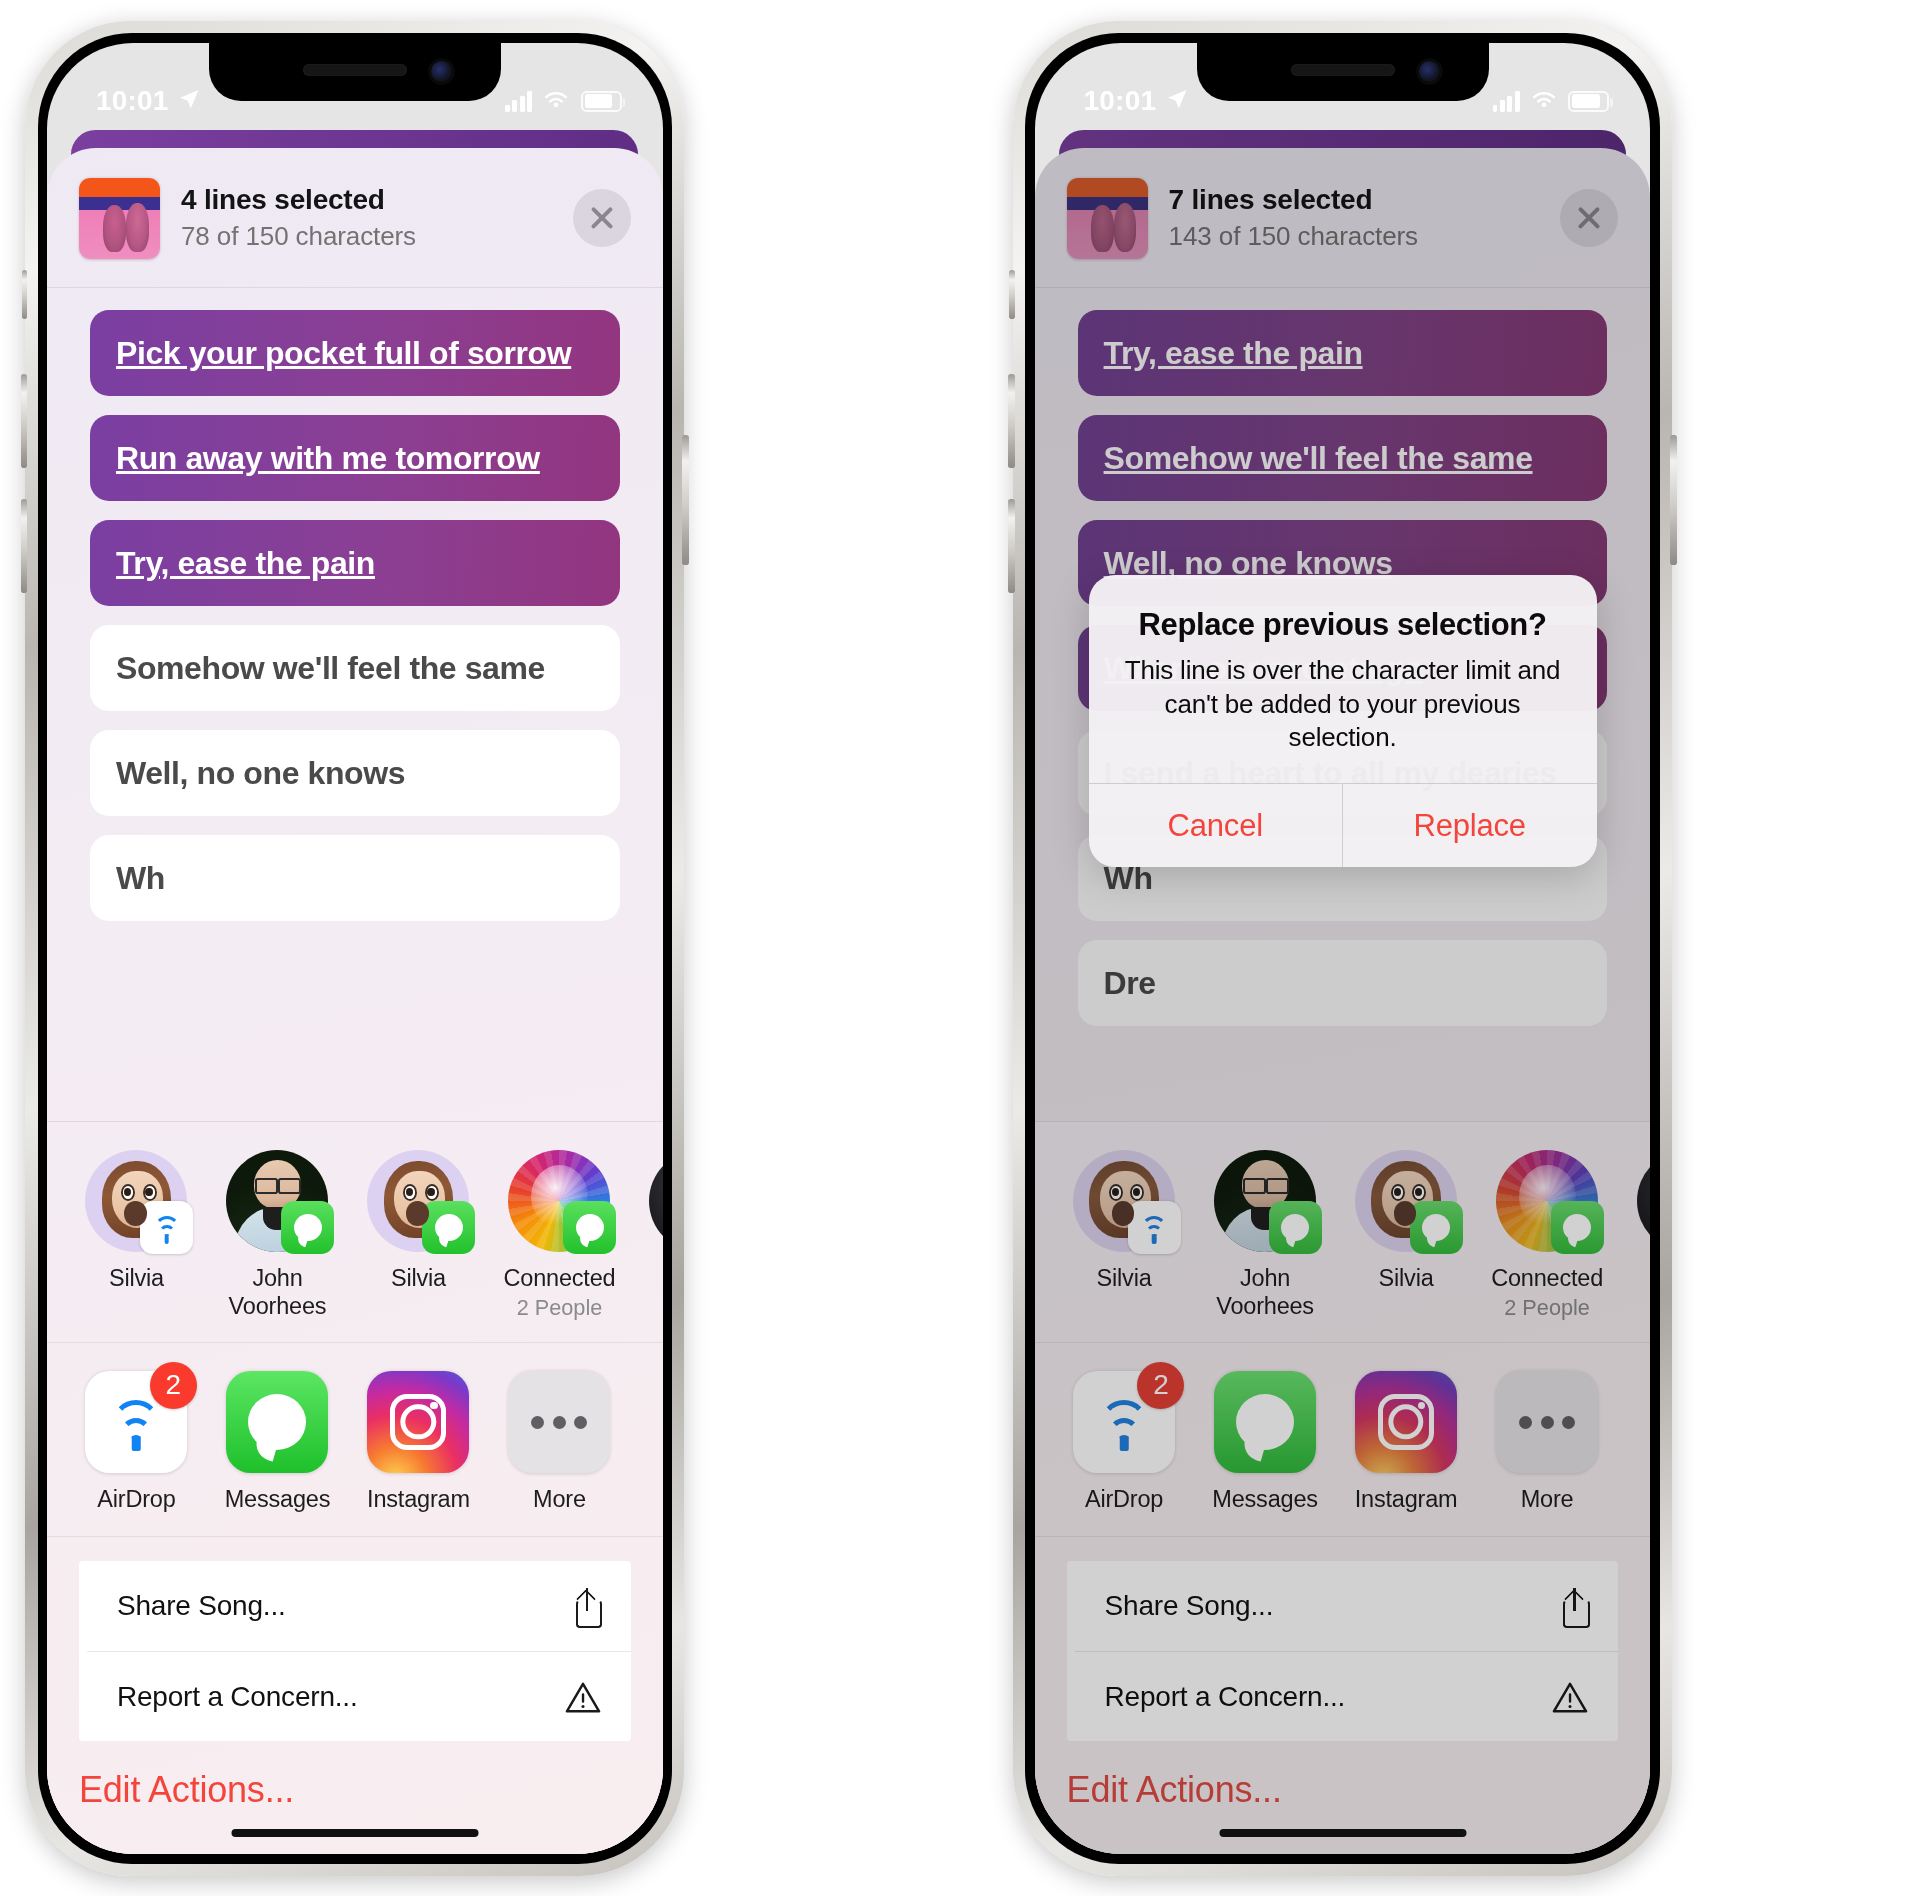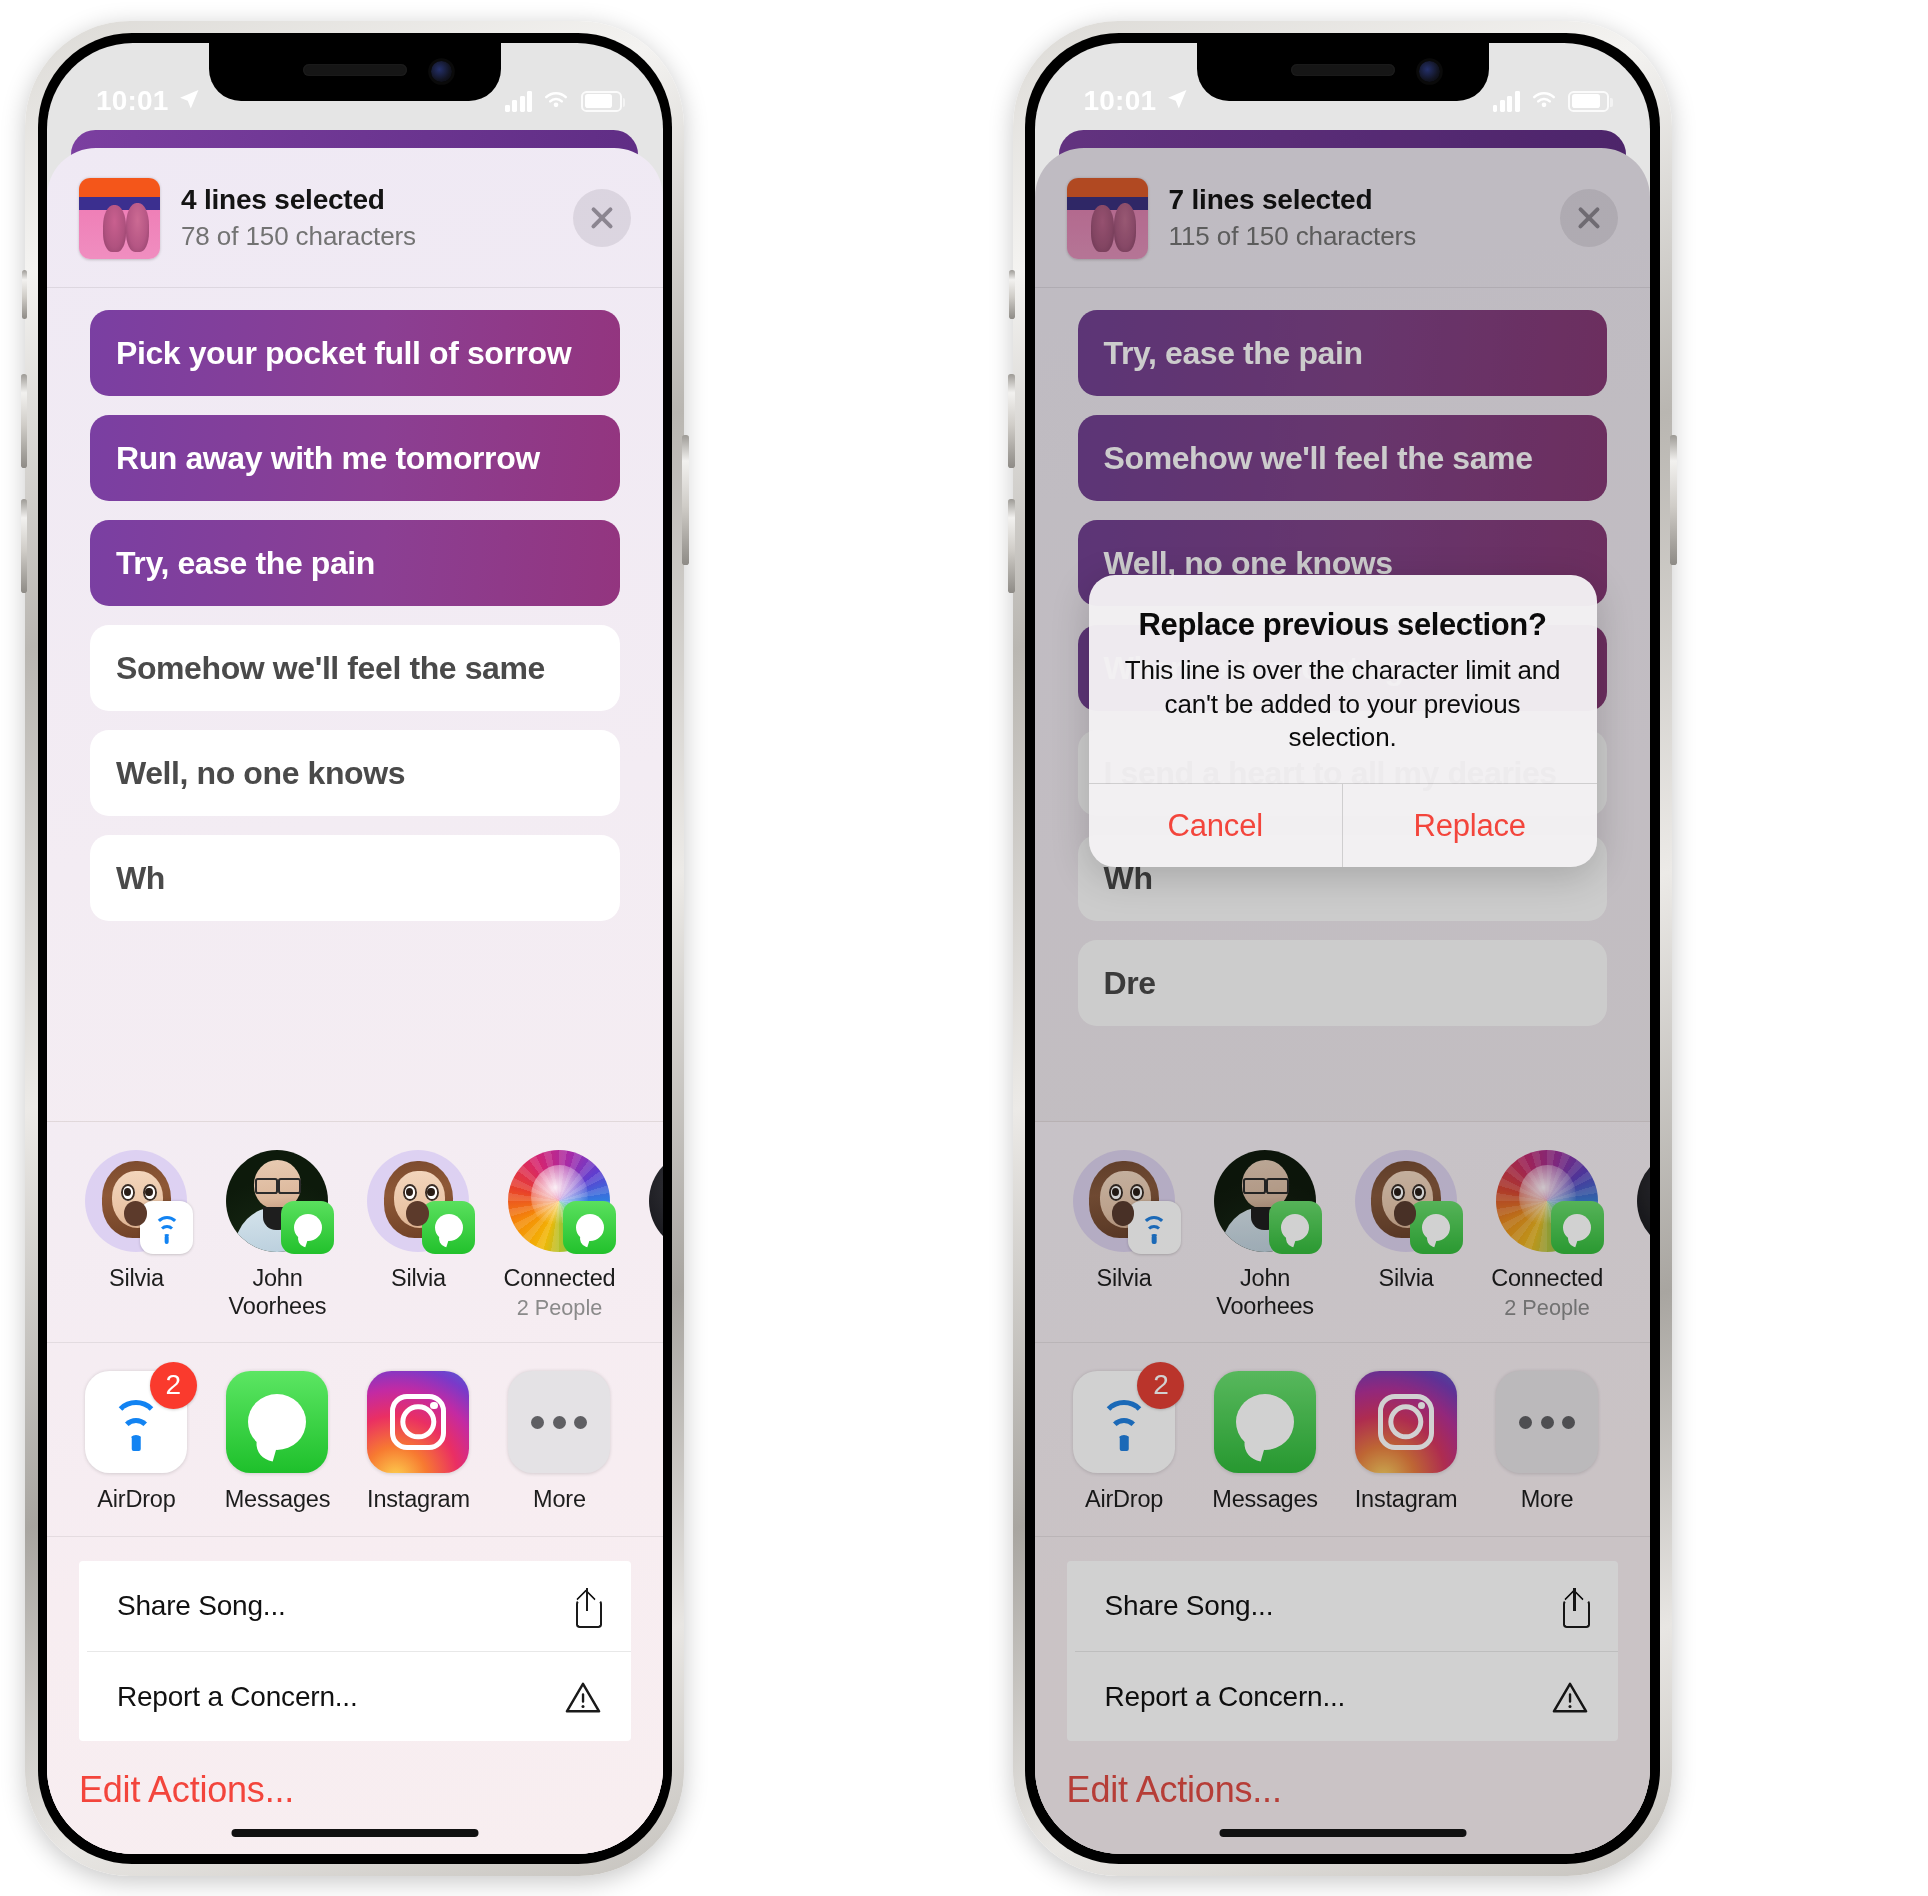--- a/index.html
+++ b/index.html
@@ -139,20 +139,21 @@
 
   .lyric-list { padding: 22.6px 0 0 0; }
   .lyric-line {
     margin: 0 43px 19px 43px; border-radius: 19px;
     padding: 24.5px 26px; font-size: 32px; font-weight: 700;
     letter-spacing: -0.4px; white-space: nowrap; overflow: hidden;
   }
   .lyric-line.sel {
     background: linear-gradient(95deg,#7a3fa2 0%,#8b3f93 55%,#93357f 100%);
     color: #fff;
+    text-decoration: underline;
   }
   .lyric-line.unsel { background: #ffffff; color: #4a4a4a; }
 
   
   .share-sheet {
     position:absolute; left:0; right:0; bottom:0; height: 733px;
     background: linear-gradient(165deg,#f3ecf3 0%,#f7edf1 55%,#f8eef0 100%);
     border-top: 1.4px solid rgba(0,0,0,.09);
     display:flex; flex-direction:column;
   }
@@ -588,21 +589,21 @@
       <div class="screen">
 
         <div class="app dim">
           <div class="bg-purple"></div>
 
           <div class="lyric-sheet">
             <div class="lyric-head">
               <div class="artwork"></div>
               <div class="head-txt">
                 <div class="head-title">7 lines selected</div>
-                <div class="head-sub">115 of 150 characters</div>
+                <div class="head-sub">143 of 150 characters</div>
               </div>
               <div class="close-btn">
                   <i></i>
                   <b></b>
                 </div>
             </div>
             <div class="lyric-list">
                 <div class="lyric-line sel">Try, ease the pain</div>
                 <div class="lyric-line sel">Somehow we'll feel the same</div>
                 <div class="lyric-line sel">Well, no one knows</div>

